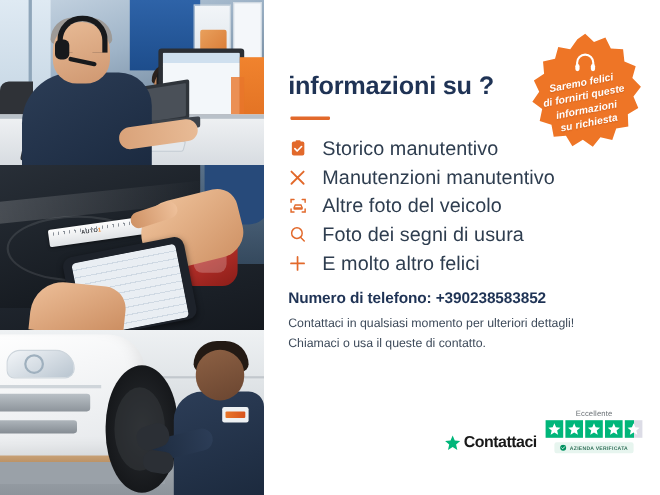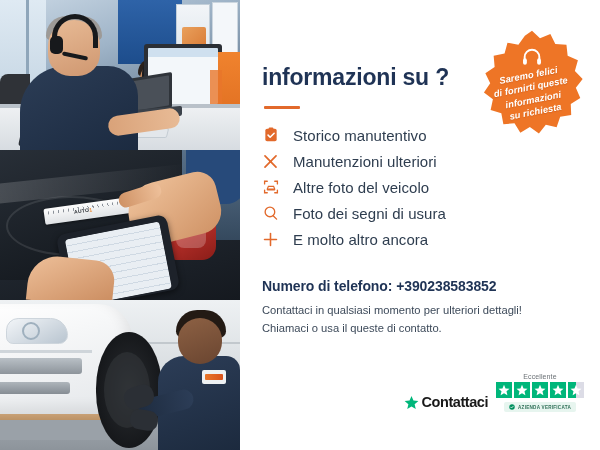--- a/index.html
+++ b/index.html
@@ -200,28 +200,28 @@
     height: 26px;
   }
   .feat .ico {
     width: 17px; height: 17px;
     flex: 0 0 17px;
     display: flex; align-items: center; justify-content: center;
     color: #e2692b;
   }
   .feat .ico svg { display: block; }
   .feat .lbl {
-    font-size: 15px;
+    font-size: 18px;
     color: #2e3d4f;
     letter-spacing: .05px;
     white-space: nowrap;
   }
 
   
-  .phone-block { margin-top: 26px; }
+  .phone-block { margin-top: 10px; }
   .phone-line {
     font-size: 14px; font-weight: 700;
     color: #1f3355; letter-spacing: -.1px;
     white-space: nowrap;
   }
   .phone-line .num { font-weight: 700; }
   .contact-txt {
     margin-top: 8px;
     font-size: 11.2px;
     line-height: 1.55;
@@ -421,21 +421,21 @@
       </li>
 
       <li class="feat">
         <span class="ico">
           <svg viewBox="0 0 24 24" width="17" height="17" fill="none" stroke="currentColor" stroke-width="2.4" stroke-linecap="round">
             <path d="M4.2 4.2 L19.8 19.8"></path>
             <path d="M19.8 4.2 L4.2 19.8"></path>
             <circle cx="12" cy="12" r="1.9" fill="currentColor" stroke="none"></circle>
           </svg>
         </span>
-        <span class="lbl">Manutenzioni ulteriori</span>
+        <span class="lbl">Manutenzioni manutentivo</span>
       </li>
 
       <li class="feat">
         <span class="ico">
           <svg viewBox="0 0 24 24" width="16" height="16" fill="none" stroke="currentColor" stroke-width="2" stroke-linecap="round">
             <path d="M2.4 7.4 V3.4 H6.4"></path>
             <path d="M17.6 3.4 H21.6 V7.4"></path>
             <path d="M21.6 16.6 V20.6 H17.6"></path>
             <path d="M6.4 20.6 H2.4 V16.6"></path>
             <path d="M6.6 14.6 l1.5-3.6 h7.8 l1.5 3.6" stroke-width="1.8"></path>
@@ -455,21 +455,21 @@
         <span class="lbl">Foto dei segni di usura</span>
       </li>
 
       <li class="feat">
         <span class="ico">
           <svg viewBox="0 0 24 24" width="17" height="17" fill="none" stroke="currentColor" stroke-width="2.2" stroke-linecap="round">
             <path d="M12 3.6 V20.4"></path>
             <path d="M3.6 12 H20.4"></path>
           </svg>
         </span>
-        <span class="lbl">E molto altro ancora</span>
+        <span class="lbl">E molto altro felici</span>
       </li>
 
     </ul>
 
     <div class="phone-block">
       <div class="phone-line">
         <span>Numero di telefono:</span>
         <span class="num">+390238583852</span>
       </div>
       <div class="contact-txt">

